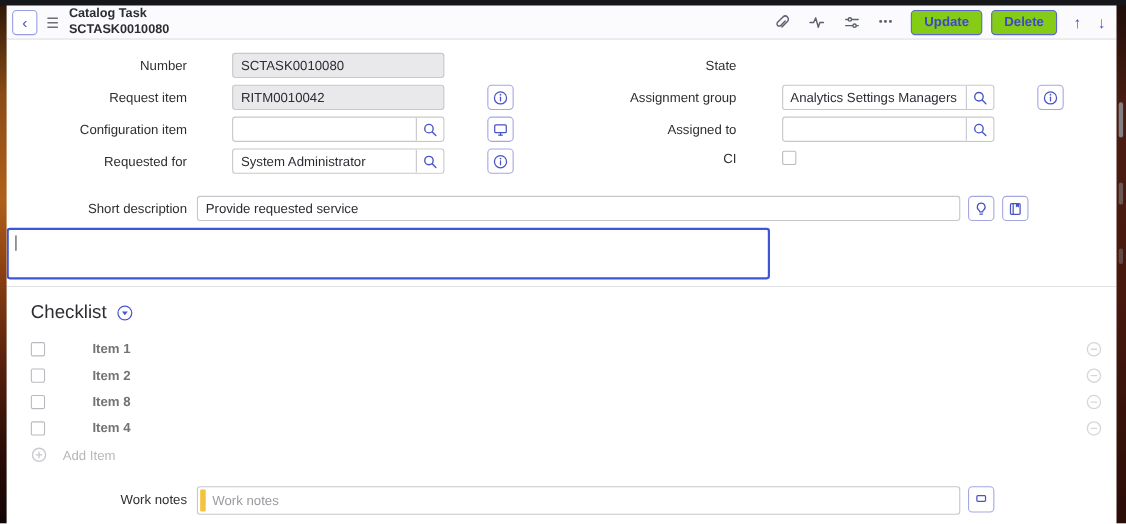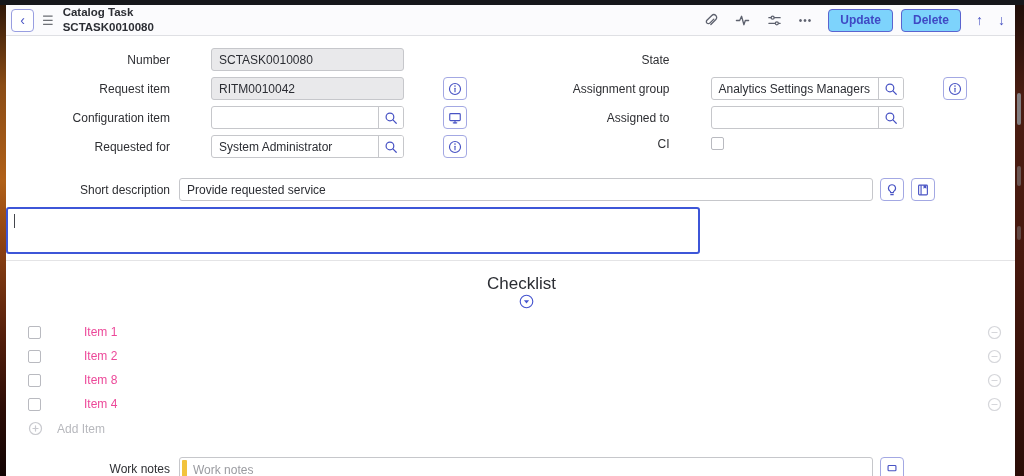--- a/index.html
+++ b/index.html
@@ -19,21 +19,21 @@
   
   .form-header { height:31px; display:flex; align-items:center; padding:0 10px 0 5px;
     background:#fbfbfd; border-bottom:1px solid #dfe0e4; }
   .back-btn { width:23px; height:23px; border:1px solid #989ee1; border-radius:4px; background:#fff;
     color:#4853c4; font-size:14px; line-height:1; display:flex; align-items:center; justify-content:center; margin-right:8px; cursor:pointer; }
   .hamburger { color:#6d7076; font-size:13px; margin-right:9px; }
   .hdr-title { font-size:11.5px; font-weight:700; color:#2b2d33; line-height:1.3; }
   .hdr-actions { margin-left:auto; display:flex; align-items:center; }
   .hdr-icon { color:#5d616e; margin-left:17px; display:flex; align-items:center; cursor:pointer; }
   .hdr-btn { height:23px; padding:0 11px; margin-left:8px; border:1px solid #5b64cf; border-radius:4px;
-    background:#7dd3fc; color:#3f49c4; font-weight:700; font-size:12px; cursor:pointer; font-family:inherit; }
+    background:#84cc16; color:#3f49c4; font-weight:700; font-size:12px; cursor:pointer; font-family:inherit; }
   .hdr-btn:first-of-type { margin-left:16px; }
   .nav-arrow { color:#4853c4; font-size:14px; margin-left:15px; cursor:pointer; }
 
   
   .form-body { padding-top:12px; }
   .columns { display:flex; }
   .col { width:50%; }
   .frow { display:flex; align-items:center; margin-bottom:6px; height:23px;gap:32px; }
   .flabel { flex:0 0 173px; text-align:right; padding-right:9px; font-size:12px; color:#2e2f33; white-space:nowrap; }
   .col-right .flabel { flex-basis:168px; }
@@ -59,26 +59,26 @@
   .wide-ibox { width:694px; }
   .wrow.desc { align-items:flex-start; }
   .wrow.desc .flabel { padding-top:4px; }
   .descbox { width:694px; height:47px; border:2px solid #3d56d8; border-radius:3px; background:#fff; position:relative; }
   .descbox .caret { position:absolute; left:6px; top:5px; width:1px; height:14px; background:#44464c; }
 
   .divider { border:none; border-top:1px solid #e4e4e6; margin-top:6px; }
 
   
   .chk-section { padding:13px 0 0 22px; }
-  .chk-header { display:flex; align-items:center; margin-bottom:11px;flex-direction:column; }
+  .chk-header { display:flex; align-items:center; margin-bottom:11px; }
   .chk-title { font-size:17px; color:#2b2d33; font-weight:400; }
   .chk-toggle { margin-left:9px; color:#4655cf; display:flex; cursor:pointer; }
   .chk-item { display:flex; align-items:center; height:24px; }
   .chk-box { margin-right:14px; }
-  .chk-label { font-size:12px; font-weight:400; color:#ec4899;padding-left:29px; }
+  .chk-label { font-size:12px; font-weight:700; color:#737373;padding-left:29px; }
   .minus-ic { margin-left:auto; margin-right:13px; color:#d6d7db; display:flex; cursor:pointer; }
   .add-row { display:flex; align-items:center; margin-top:5px; cursor:pointer; }
   .plus-ic { color:#c9cacf; margin-right:14px; display:flex; }
   .add-label { font-size:12px; color:#b7b8bd; }
 
   
   .wn-row { display:flex; align-items:flex-start; margin-top:21px; }
   .wn-row .flabel { padding-top:5px; }
   .wn-box { width:694px; height:26px; border:1px solid #c6c7cb; border-radius:3px; background:#fff;
     display:flex; align-items:stretch; overflow:hidden; }

